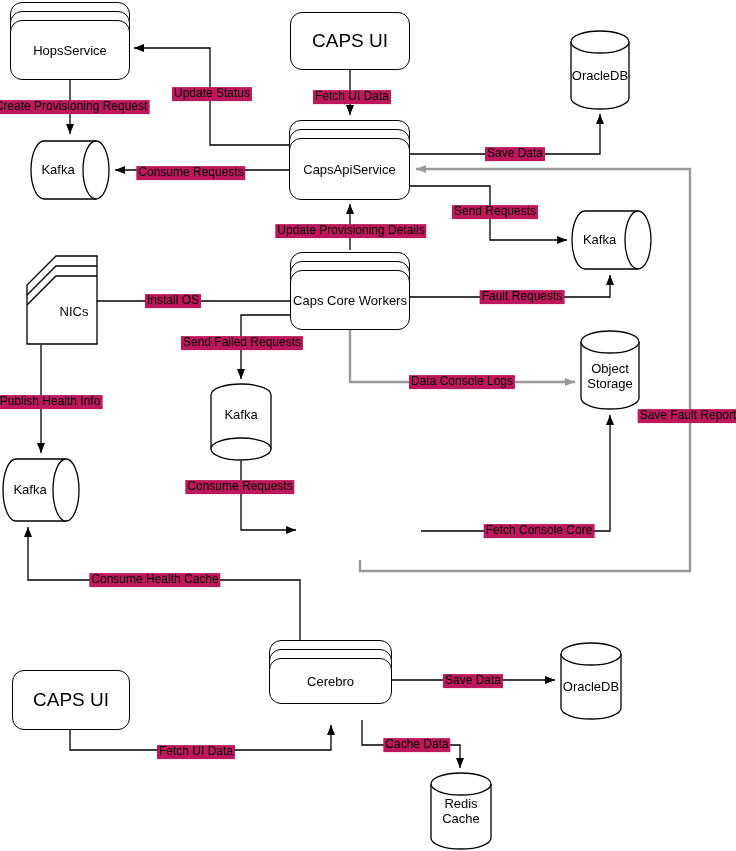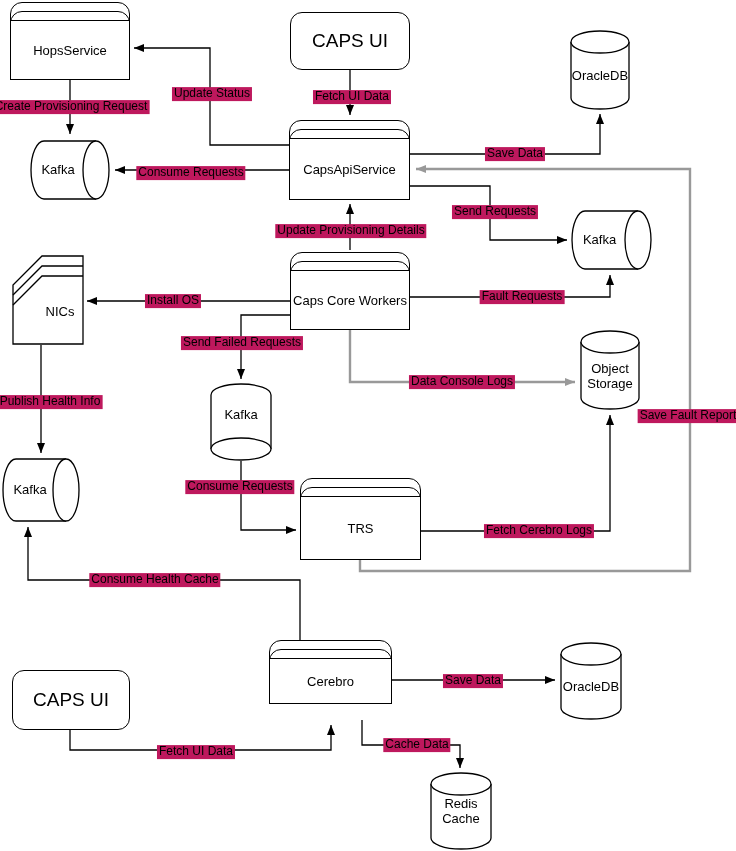--- a/index.html
+++ b/index.html
@@ -16,21 +16,21 @@
   }
   .stack{position:absolute;z-index:2;}
   .stack .layer{
     position:absolute;left:0;right:0;height:calc(100% - 18px);
     border:1.3px solid #000;border-radius:12px;background:#fff;box-sizing:border-box;
   }
   .stack .l1{top:0;}
   .stack .l2{top:9px;}
   .stack .front{
     position:absolute;left:0;right:0;top:18px;height:calc(100% - 18px);
-    border:1.3px solid #000;border-radius:0;background:#fff;box-sizing:border-box;
+    border:1.3px solid #000;border-radius:12px;background:#fff;box-sizing:border-box;
     display:flex;align-items:center;justify-content:center;font-size:13px;text-align:center;
   }
   .shape-node{position:absolute;z-index:2;}
   .shape-node svg{position:absolute;left:0;top:0;}
   .shape-label{
     position:absolute;left:0;top:0;width:100%;height:100%;
     display:flex;align-items:center;justify-content:center;
     font-size:13px;text-align:center;box-sizing:border-box;line-height:1.15;
   }
   .elabel{
@@ -120,21 +120,21 @@
   <div class="shape-node" style="left:571px;top:210px;width:81px;height:60px">
     <svg width="81" height="60">
       <path d="M67,1 H14 A13,29 0 0 0 14,59 H67" fill="#fff" stroke="#000" stroke-width="1.3"></path>
       <ellipse cx="67" cy="30" rx="13" ry="29" fill="#fff" stroke="#000" stroke-width="1.3"></ellipse>
     </svg>
     <div class="shape-label" style="padding-right:24px">
       <span>Kafka</span>
     </div>
   </div>
 
-  <div class="shape-node" style="left:12px;top:255px;width:96px;height:90px">
+  <div class="shape-node" style="left:26px;top:255px;width:96px;height:90px">
     <svg width="72" height="90">
       <path d="M30,1 H71 V89 H1 V30 Z" fill="#fff" stroke="#000" stroke-width="1.3"></path>
       <path d="M1,40 L30,11 H71" fill="none" stroke="#000" stroke-width="1.3"></path>
       <path d="M1,50 L30,21 H71" fill="none" stroke="#000" stroke-width="1.3"></path>
     </svg>
     <div class="shape-label" style="padding-top:24px">
       <span>NICs</span>
     </div>
   </div>
 
@@ -159,27 +159,20 @@
   <div class="shape-node" style="left:580px;top:330px;width:60px;height:80px">
     <svg width="60" height="80">
       <path d="M1,12 V68 A29,11 0 0 0 59,68 V12" fill="#fff" stroke="#000" stroke-width="1.3"></path>
       <ellipse cx="30" cy="12" rx="29" ry="11" fill="#fff" stroke="#000" stroke-width="1.3"></ellipse>
     </svg>
     <div class="shape-label wrap" style="padding:14px 4px 0 4px">
       <span>Object Storage</span>
     </div>
   </div>
 
-  <div class="stack" style="left:300px;top:478px;width:121px;height:82px">
-    <div class="layer l1"></div>
-    <div class="layer l2"></div>
-    <div class="front">
-        <span>TRS</span>
-      </div>
-  </div>
 
   <div class="shape-node" style="left:2px;top:458px;width:78px;height:64px">
     <svg width="78" height="64">
       <path d="M64,1 H14 A13,31 0 0 0 14,63 H64" fill="#fff" stroke="#000" stroke-width="1.3"></path>
       <ellipse cx="64" cy="32" rx="13" ry="31" fill="#fff" stroke="#000" stroke-width="1.3"></ellipse>
     </svg>
     <div class="shape-label" style="padding-right:22px">
       <span>Kafka</span>
     </div>
   </div>
@@ -222,20 +215,20 @@
   <div class="elabel" style="left:191px;top:173px">Consume Requests</div>
   <div class="elabel" style="left:515px;top:154px">Save Data</div>
   <div class="elabel" style="left:495px;top:212px">Send Requests</div>
   <div class="elabel" style="left:351px;top:231px">Update Provisioning Details</div>
   <div class="elabel" style="left:173px;top:301px">Install OS</div>
   <div class="elabel" style="left:522px;top:297px">Fault Requests</div>
   <div class="elabel" style="left:242px;top:343px">Send Failed Requests</div>
   <div class="elabel" style="left:462px;top:382px">Data Console Logs</div>
   <div class="elabel" style="left:688px;top:416px">Save Fault Report</div>
   <div class="elabel" style="left:240px;top:487px">Consume Requests</div>
-  <div class="elabel" style="left:539px;top:531px">Fetch Cerebro Logs</div>
+  <div class="elabel" style="left:539px;top:531px">Fetch Console Core</div>
   <div class="elabel" style="left:50px;top:402px">Publish Health Info</div>
   <div class="elabel" style="left:155px;top:580px">Consume Health Cache</div>
   <div class="elabel" style="left:196px;top:752px">Fetch UI Data</div>
   <div class="elabel" style="left:473px;top:681px">Save Data</div>
   <div class="elabel" style="left:417px;top:745px">Cache Data</div>
 
 </div>
 
 </body></html>

